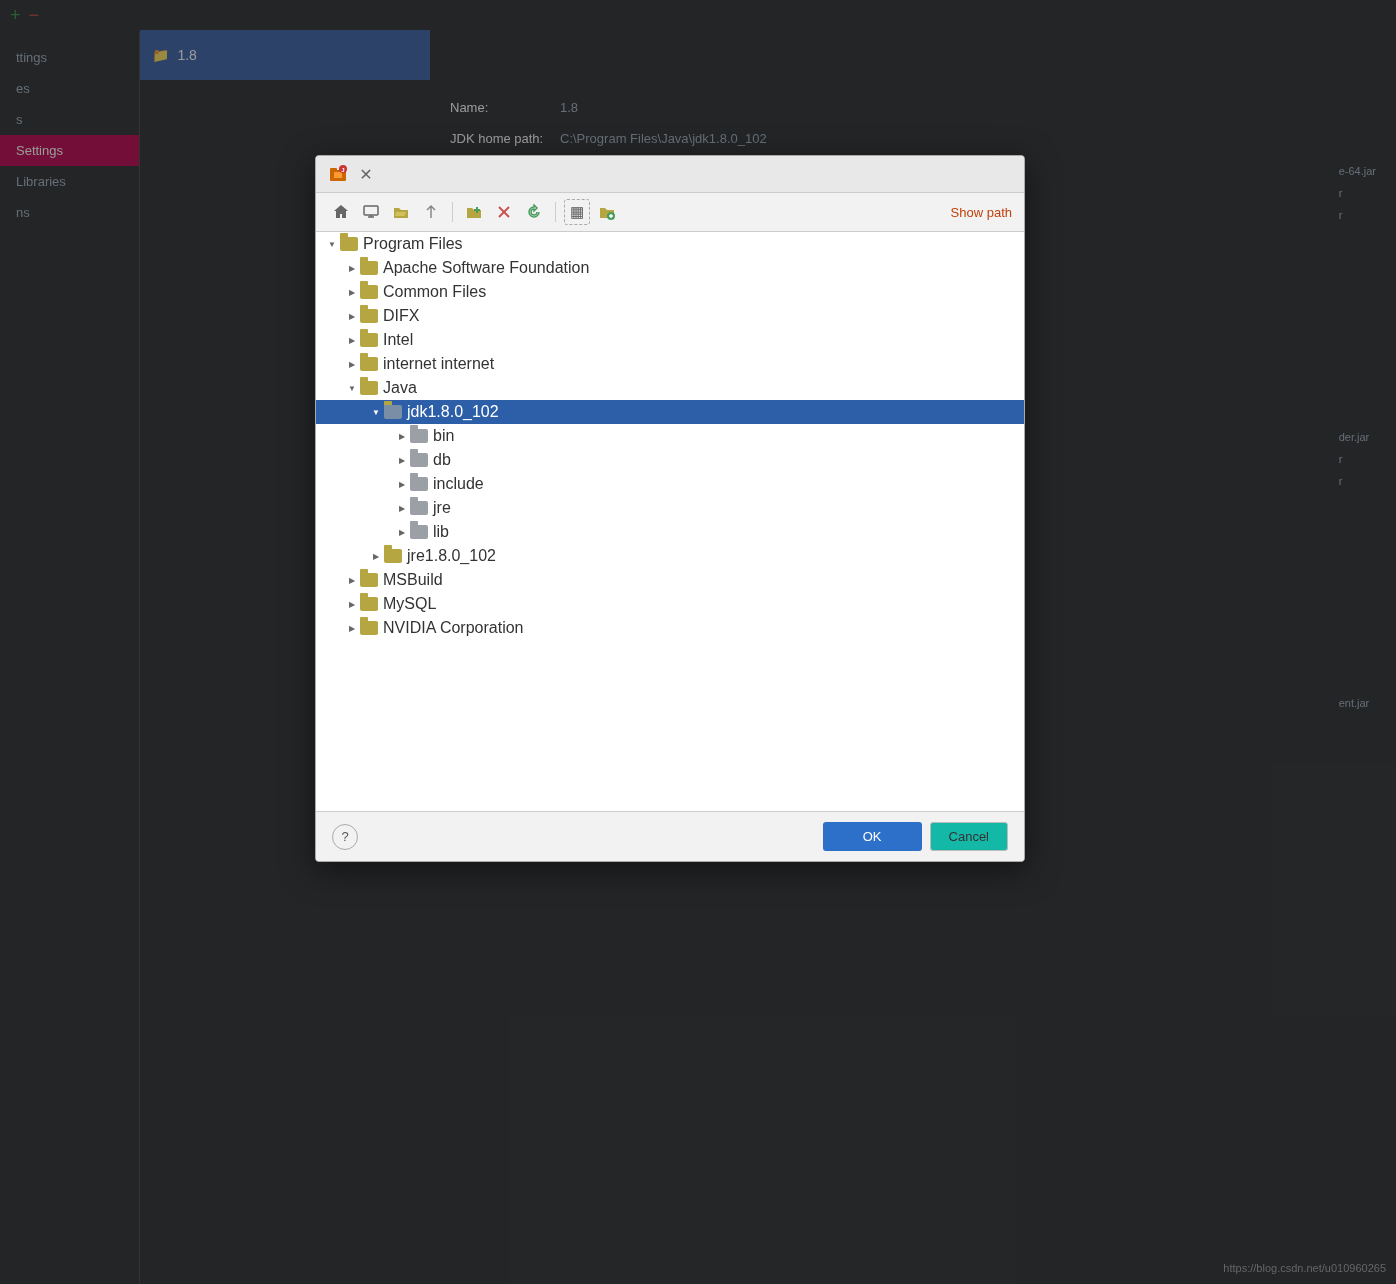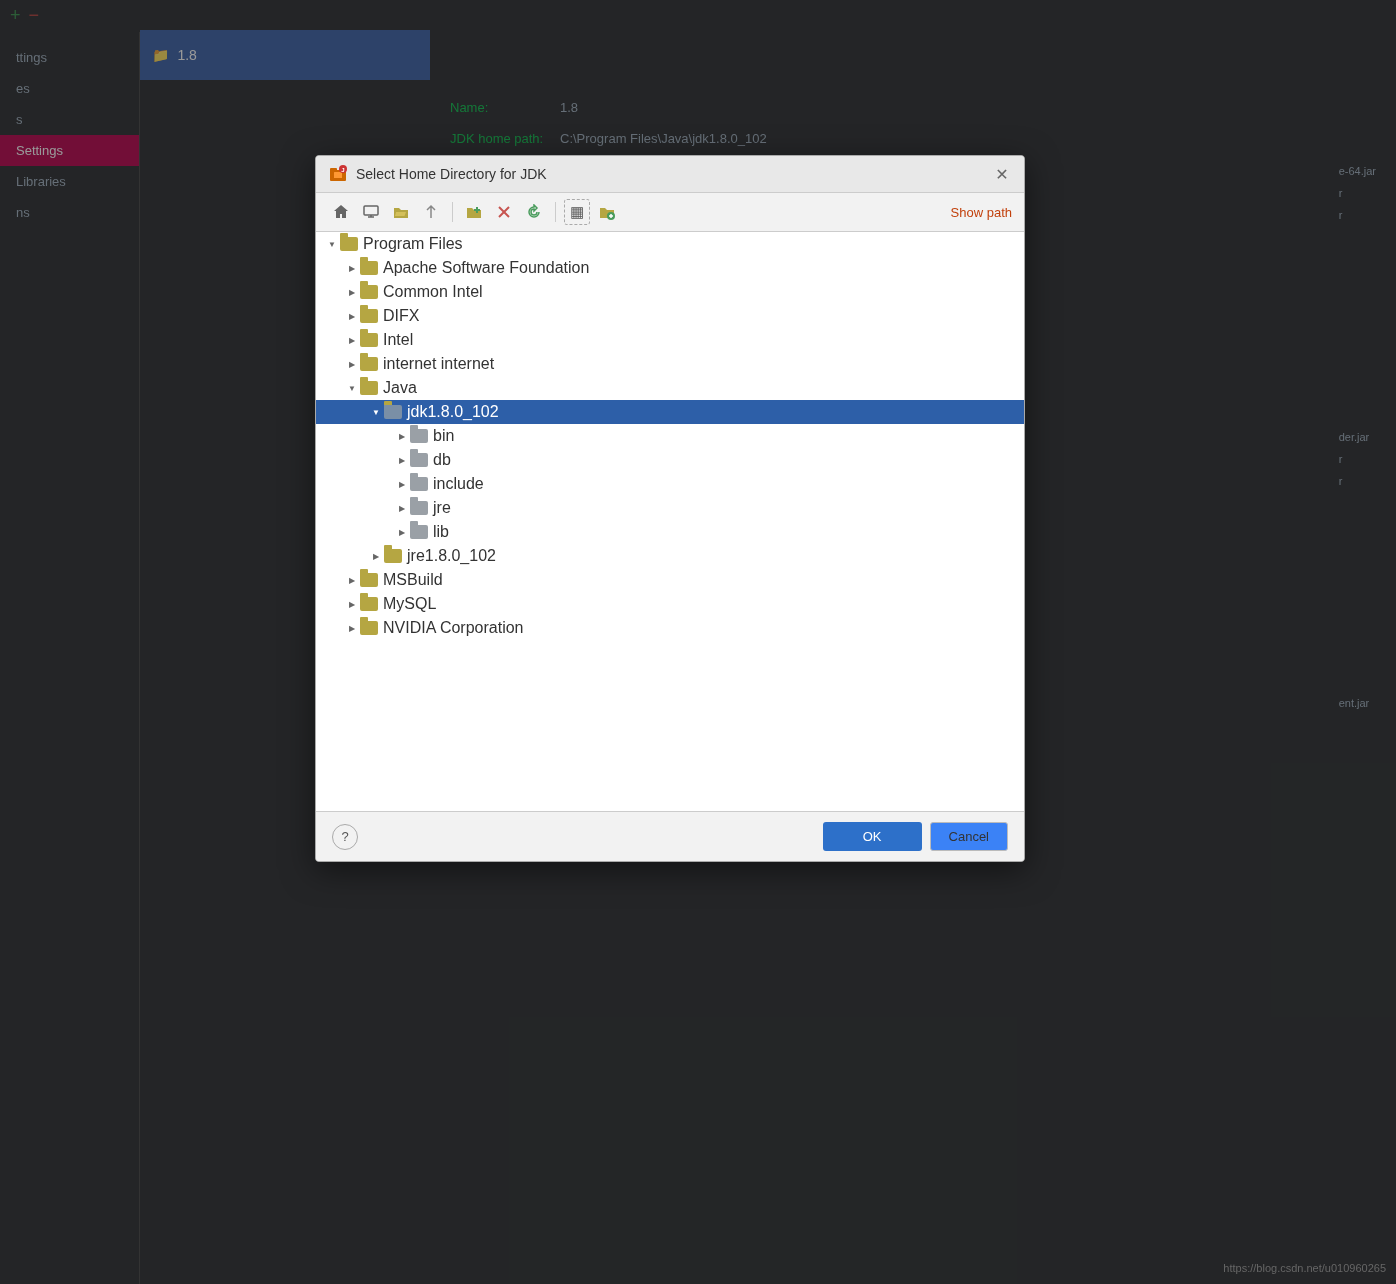--- a/index.html
+++ b/index.html
@@ -98,21 +98,21 @@
     }
 
     .ide-field-row {
       display: flex;
       align-items: center;
       margin-bottom: 16px;
       gap: 10px;
     }
 
     .ide-field-label {
-      color: #22c55e;
+      color: #ffffff;
       font-size: 13px;
       min-width: 100px;
     }
 
     .ide-field-value {
       color: #a9b7c6;
       font-size: 13px;
     }
 
     .ide-right-panel-items {
@@ -342,21 +342,21 @@
       background: #2d70c9;
       color: #fff;
       border: none;
       padding: 6px 40px;
       border-radius: 3px;
       cursor: pointer;
       font-size: 13px;
     }
 
     .btn-cancel {
-      background: #3b82f6;
+      background: #14b8a6;
       color: #333;
       border: 1px solid #bbb;
       padding: 6px 18px;
       border-radius: 3px;
       cursor: pointer;
       font-size: 13px;
     }
 
     .watermark {
       position: absolute;
@@ -433,21 +433,20 @@
   <div class="dialog-titlebar">
     <div class="dialog-icon">
       <svg width="18" height="18" viewBox="0 0 18 18">
         <rect x="1" y="5" width="16" height="11" rx="1" fill="#cc6600"></rect>
         <rect x="1" y="3" width="7" height="4" rx="1" fill="#cc6600"></rect>
         <rect x="5" y="7" width="8" height="6" rx="0.5" fill="#ff9933"></rect>
         <circle cx="14" cy="4" r="4" fill="#cc3333"></circle>
         <text x="14" y="7" text-anchor="middle" fill="white" font-size="6" font-weight="bold">J</text>
       </svg>
     </div>
-    <span class="dialog-title">Select Home Directory for JDK</span>
     <div class="dialog-close-btn">✕</div>
   </div>
 
   <div class="dialog-toolbar">
 
     <button class="toolbar-btn" title="Home">
       <svg width="16" height="16" viewBox="0 0 16 16">
         <path d="M8 1L1 7h2v7h4v-4h2v4h4V7h2L8 1z" fill="#666"></path>
       </svg>
     </button>
@@ -523,21 +522,21 @@
 
     <div class="tree-item" style="padding-left: 28px;">
       <span class="tree-toggle">▶</span>
       <span class="folder-icon"></span>
       <span class="tree-label">Apache Software Foundation</span>
     </div>
 
     <div class="tree-item" style="padding-left: 28px;">
       <span class="tree-toggle">▶</span>
       <span class="folder-icon"></span>
-      <span class="tree-label">Common Intel</span>
+      <span class="tree-label">Common Files</span>
     </div>
 
     <div class="tree-item" style="padding-left: 28px;">
       <span class="tree-toggle">▶</span>
       <span class="folder-icon"></span>
       <span class="tree-label">DIFX</span>
     </div>
 
     <div class="tree-item" style="padding-left: 28px;">
       <span class="tree-toggle">▶</span>

